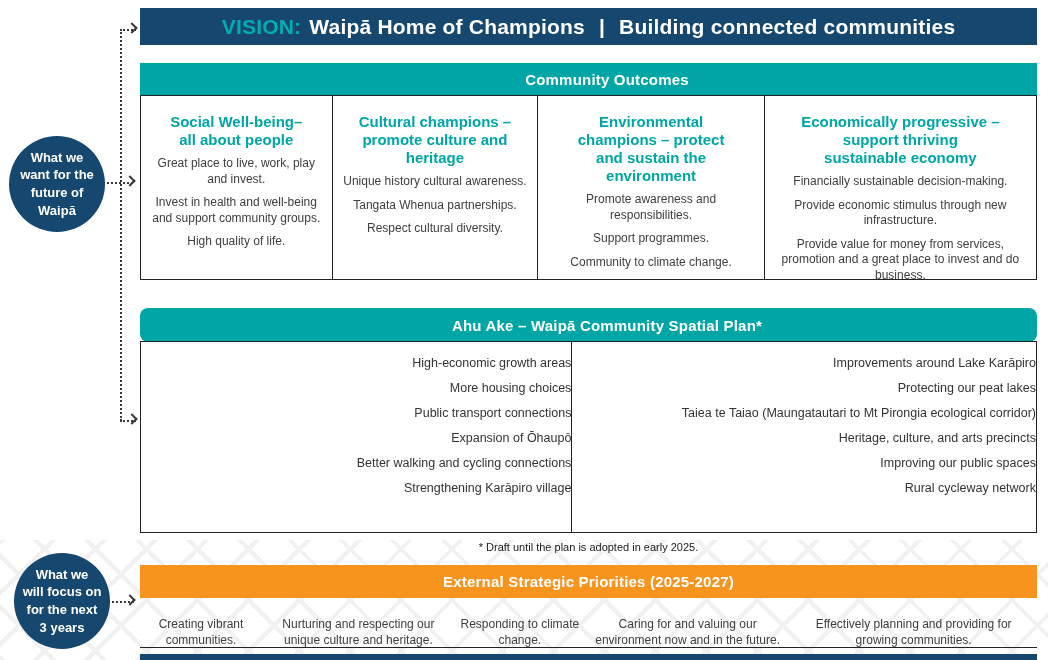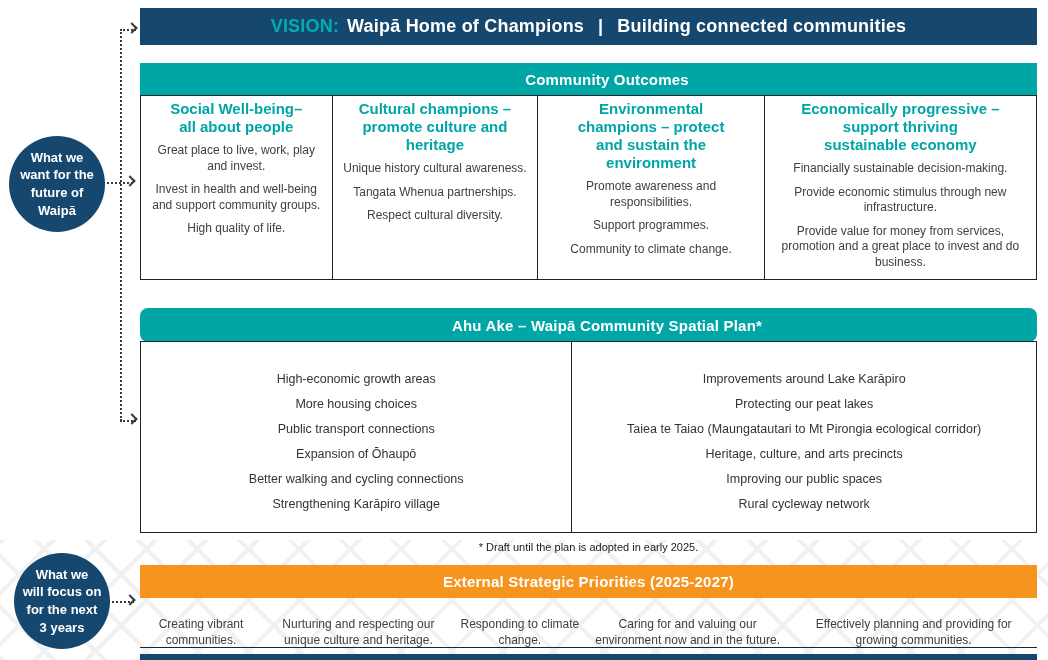--- a/index.html
+++ b/index.html
@@ -13,42 +13,42 @@
     background:
       repeating-linear-gradient(45deg,  #ececec 0 4px, transparent 4px 36px),
       repeating-linear-gradient(135deg, #ececec 0 4px, transparent 4px 36px);
     opacity:.7;
   }
 
   .main { position:absolute; left:140px; width:897px; z-index:2; }
 
   .vision-bar { top:8px; height:37px; background:#15476F; color:#fff;
     display:flex; align-items:center; justify-content:center;
-    font-size:18px; font-weight:bold; letter-spacing:.2px; }
+    font-size:21px; font-weight:bold; letter-spacing:.2px; }
   .vision-bar .vision-label { color:#00ADB2; margin-right:8px; }
   .vision-bar .divider { margin:0 14px; }
 
   .section-bar { color:#fff; display:flex; align-items:center; justify-content:center;
     font-size:15px; font-weight:bold; letter-spacing:.2px; }
   .teal-bar { background:#00A5A6;padding-left:37px; }
   .orange-bar { background:#F7941E; }
 
   .outcomes-header { top:63px; height:32px; }
   .outcomes-table { top:95px; height:185px; display:flex;
     border:1px solid #222; background:#fff; }
-  .outcome-col { border-right:1px solid #222; padding:4px 6px 4px; text-align:center; }
+  .outcome-col { border-right:1px solid #222; padding:17px 6px 4px; text-align:center; }
   .outcome-col:last-child { border-right:none; }
   .col-w0 { width:21.4%; } .col-w1 { width:23.0%; } .col-w2 { width:25.3%; } .col-w3 { width:30.3%; }
   .outcome-title { color:#00A5A6; font-weight:bold; font-size:15px; line-height:1.2;
     white-space:pre-line; margin-bottom:7px; }
   .outcome-item { color:#404040; font-size:12px; line-height:1.3; margin-bottom:8px; }
 
   .spatial-header { top:308px; height:34px;border-radius:8px; }
   .spatial-table { top:341px; height:192px; display:flex; border:1px solid #222; background:#fff; }
-  .spatial-col { padding-top:30px; text-align:center; }
+  .spatial-col { padding-top:14px; text-align:right; }
   .spatial-col.left  { width:48.2%; border-right:1px solid #222; }
   .spatial-col.right { width:51.8%; }
   .spatial-item { color:#333; font-size:12.5px; line-height:1.2; margin-bottom:10px; }
 
   .footnote { top:541px; height:16px; text-align:center; color:#1a1a1a; font-size:11px; }
 
   .priorities-header { top:565px; height:33px; }
   .priorities-row { top:598px; height:50px; display:flex; border-bottom:1px solid #222;
     background:transparent; }
   .priority-cell { padding:19px 4px 0; text-align:center; color:#404040; font-size:12px; line-height:1.3; }

